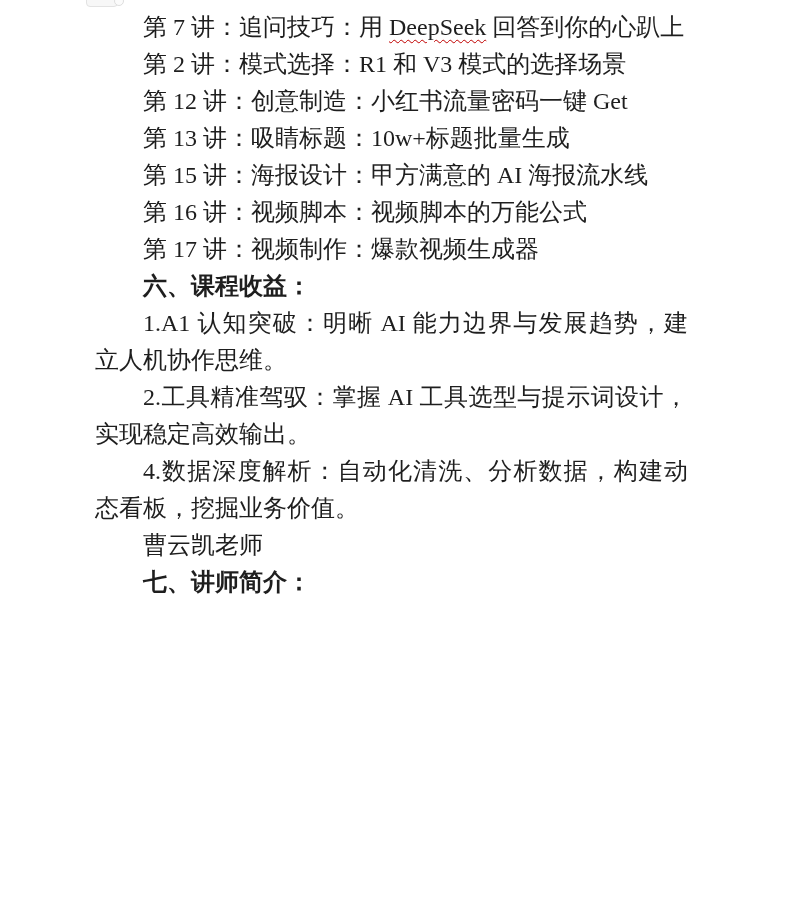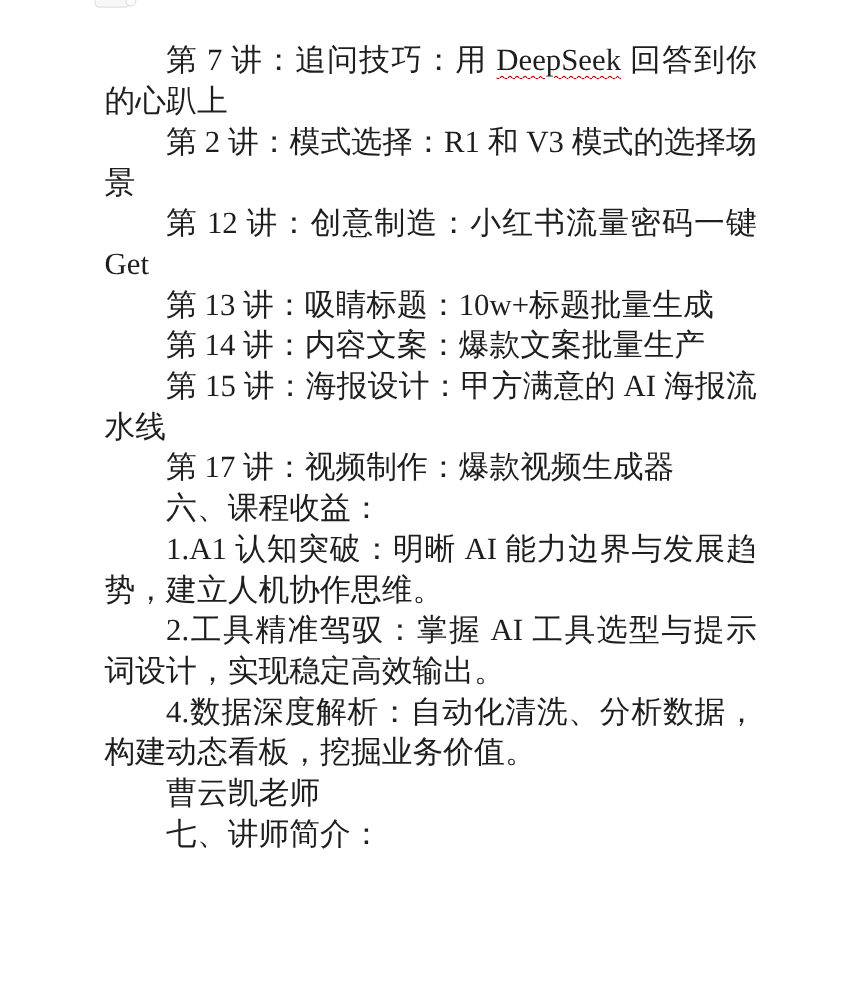--- a/index.html
+++ b/index.html
@@ -40,54 +40,53 @@
     border-radius: 50%;
     background: #fbfbfb;
   }
   .doc {
     position: absolute;
     top: 0;
     left: 0;
     box-sizing: border-box;
     width: 780px;
     padding: 9px 92px 0 95px;
-    font-size: 28px;
+    font-size: 24px;
     line-height: 37px;
     color: #1e1e1e;
     text-align: justify;
-    margin-top: 28px;
   }
   .para {
     margin: 0;
     text-indent: 2em;
     word-break: break-word;
   }
   .para.heading {
-    font-weight: normal;
+    font-weight: bold;
   }
   .spell {
     text-decoration-line: underline;
     text-decoration-style: wavy;
     text-decoration-thickness: 1px;
     text-underline-offset: 4px;
   }
 </style>
 </head>
 <body>
 
 <div class="page">
   <div class="remnant"></div>
   <div class="remnant-dot"></div>
   <div class="doc" style="color: rgb(30, 30, 30);">
       <p class="para"><span>第 7 讲：追问技巧：用 </span><span class="spell" style="text-decoration-color: rgb(192, 0, 0);">DeepSeek</span><span> 回答到你的心趴上</span></p>
       <p class="para"><span>第 2 讲：模式选择：R1 和 V3 模式的选择场景</span></p>
       <p class="para"><span>第 12 讲：创意制造：小红书流量密码一键 Get</span></p>
       <p class="para"><span>第 13 讲：吸睛标题：10w+标题批量生成</span></p>
-      <p class="para"><span>第 14 讲：内容文案：爆款文案批量生产</span></p>
       <p class="para"><span>第 15 讲：海报设计：甲方满意的 AI 海报流水线</span></p>
+      <p class="para"><span>第 16 讲：视频脚本：视频脚本的万能公式</span></p>
       <p class="para"><span>第 17 讲：视频制作：爆款视频生成器</span></p>
       <p class="para heading"><span>六、课程收益：</span></p>
       <p class="para"><span>1.A1 认知突破：明晰 AI 能力边界与发展趋势，建立人机协作思维。</span></p>
       <p class="para"><span>2.工具精准驾驭：掌握 AI 工具选型与提示词设计，实现稳定高效输出。</span></p>
       <p class="para"><span>4.数据深度解析：自动化清洗、分析数据，构建动态看板，挖掘业务价值。</span></p>
       <p class="para"><span>曹云凯老师</span></p>
       <p class="para heading"><span>七、讲师简介：</span></p>
     </div>
 </div>
 

